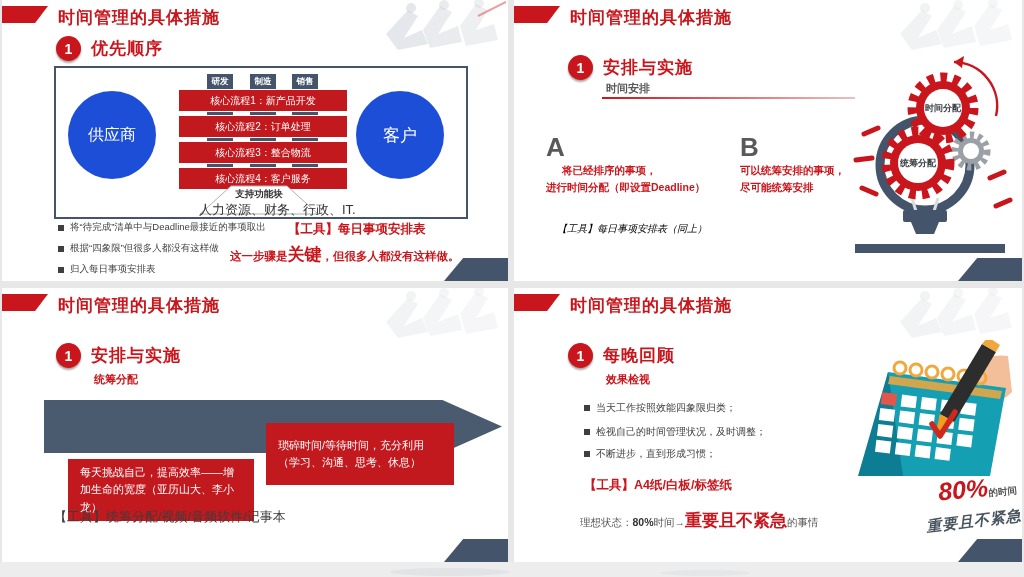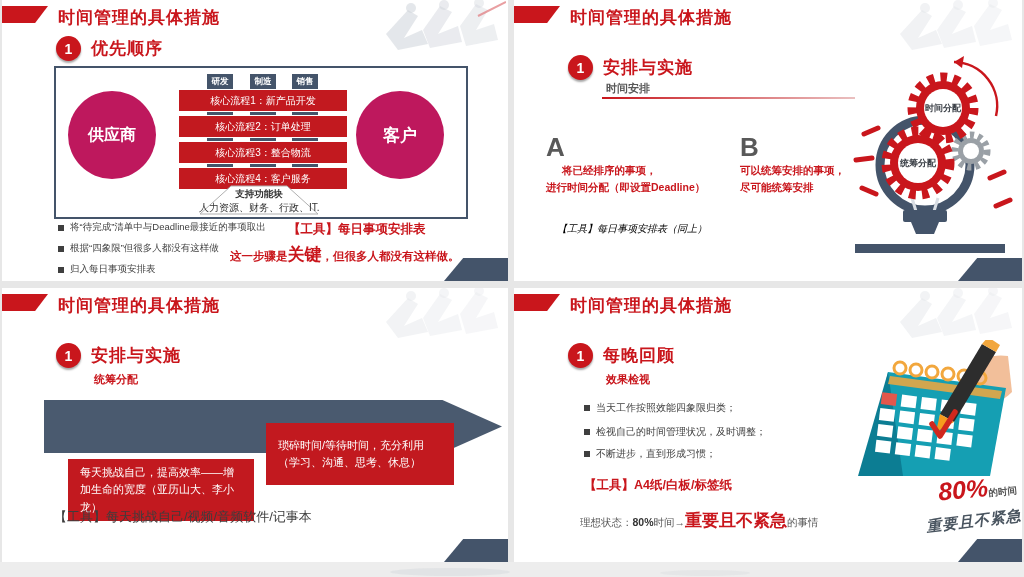--- a/index.html
+++ b/index.html
@@ -22,29 +22,29 @@
   .sech{font-size:17px;font-weight:bold;color:#c9161c;letter-spacing:1px;white-space:nowrap;}
   .subtl{position:absolute;font-size:11px;font-weight:bold;white-space:nowrap;}
   .subtl.gray{color:#595959;} .subtl.red{color:#c9161c;}
   .divider{position:absolute;height:2px;background:linear-gradient(to right,#c9161c,#eac0c0);}
   .corner{position:absolute;right:0;bottom:0;width:64px;height:23px;background:#44546a;
           clip-path:polygon(30% 0,100% 0,100% 100%,0 100%);}
   
   .dia{position:absolute;left:52px;top:66px;width:410px;height:149px;border:2px solid #44546a;background:#fff;}
   .col{position:absolute;top:6px;width:26px;height:113px;background:#44546a;z-index:1;}
   .col .cl{color:#fff;font-size:8.5px;text-align:center;line-height:15px;font-weight:bold;}
-  .dcirc{position:absolute;border-radius:50%;background:#be185d;color:#fff;font-weight:bold;
+  .dcirc{position:absolute;border-radius:50%;background:#1d4ed8;color:#fff;font-weight:normal;
          display:flex;align-items:center;justify-content:center;z-index:2;}
   .dbar{position:absolute;left:122px;width:168px;height:21px;background:#c2191f;border:1px solid #fff;
         color:#fff;font-size:10px;display:flex;align-items:center;justify-content:center;
         z-index:2;white-space:nowrap;}
   .trap{position:absolute;left:143px;top:117px;width:120px;height:30px;z-index:3;}
   .trap .t1{position:absolute;left:0;top:3px;width:100%;text-align:center;font-size:9.5px;
             font-weight:bold;color:#333;}
-  .trap .t2{position:absolute;left:0;top:16px;width:100%;text-align:center;font-size:10px;color:#333;
+  .trap .t2{position:absolute;left:0;top:16px;width:100%;text-align:center;font-size:13px;color:#333;
             white-space:nowrap;}
   .blt{position:absolute;font-size:9.5px;color:#3f3f3f;display:flex;gap:6px;align-items:center;
        white-space:nowrap;}
   .sq{width:6px;height:6px;background:#3f3f3f;flex:none;}
   .tool-red{position:absolute;color:#c9161c;font-weight:bold;font-size:12.5px;white-space:nowrap;}
   .keyline{position:absolute;font-size:11.5px;font-weight:bold;color:#c9161c;white-space:nowrap;}
   .keyline .big{font-size:17px;}
   
   .letter{position:absolute;font-size:26px;font-weight:bold;color:#595959;}
   .abline{position:absolute;font-size:10.5px;font-weight:bold;color:#c9161c;white-space:nowrap;}
@@ -209,21 +209,21 @@
       </g>
     </svg>
     <div class="sec" style="left:54px;top:55px;">
       <div class="num">1</div>
       <div class="sech">安排与实施</div>
     </div>
     <div class="subtl red" style="left:92px;top:84px;">统筹分配</div>
     <div class="bigarrow"></div>
     <div class="rbox" style="left:66px;width:186px;margin-top:36px;">每天挑战自己，提高效率——增加生命的宽度（亚历山大、李小龙）</div>
     <div class="rbox" style="left:264px;width:188px;">琐碎时间/等待时间，充分利用（学习、沟通、思考、休息）</div>
-    <div class="tool-dark" style="left:52px;top:220px;">【工具】每天挑战自己/视频/音频软件/记事本</div>
+    <div class="tool-dark" style="left:52px;top:220px;">【工具】统筹分配/视频/音频软件/记事本</div>
     <div class="corner"></div>
   </div>
 
   <div class="slide s4">
     <div class="flag"></div>
     <div class="stitle">时间管理的具体措施</div>
     <svg class="runners" style="opacity:.28" viewBox="0 0 128 58">
       <g fill="#a8b0bc">
         <path opacity=".55" d="M8,34 L30,10 L40,16 L26,38 L44,30 L50,44 L20,50 Z"></path>
         <path opacity=".45" d="M45,30 L62,6 L74,12 L60,34 L80,26 L84,42 L52,48 Z"></path>

